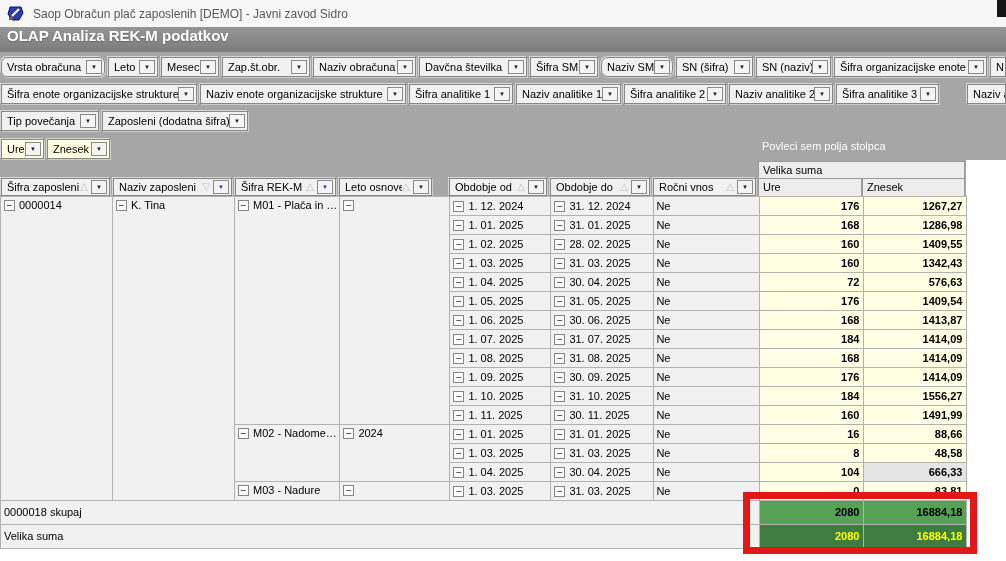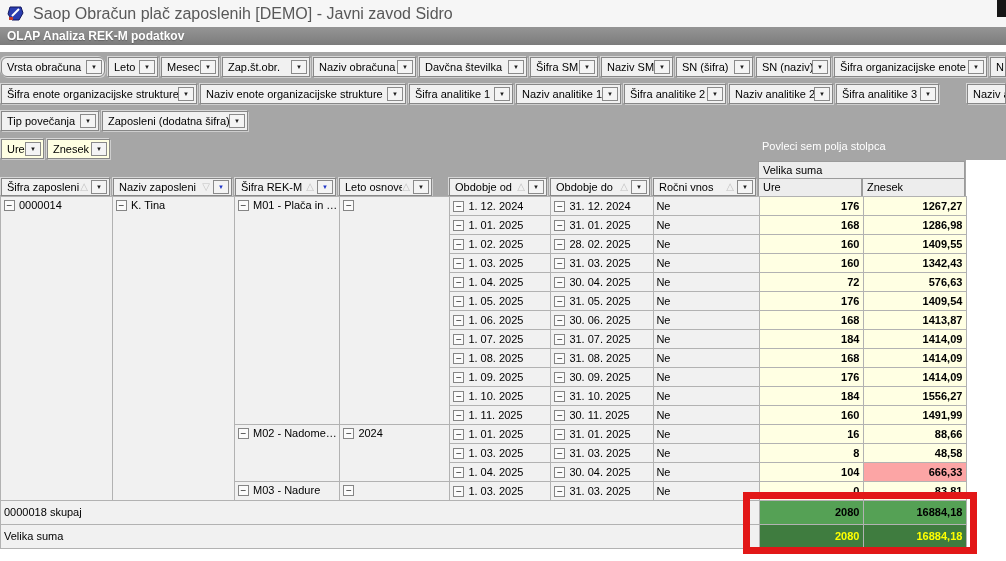--- a/index.html
+++ b/index.html
@@ -4,25 +4,25 @@
 <style>
   html,body{margin:0;padding:0}
   body{
     width:1006px;height:561px;position:relative;overflow:hidden;
     background:#ffffff;font-family:"Liberation Sans","DejaVu Sans",sans-serif;
     -webkit-font-smoothing:antialiased;
   }
   
   .titlebar{position:absolute;left:0;top:0;width:1006px;height:27px;background:#f6f6f6;
     display:flex;align-items:center;padding-left:7px;box-sizing:border-box}
-  .titlebar .wtitle{font-size:16px;color:#585858;margin-left:9px;white-space:nowrap}
+  .titlebar .wtitle{font-size:12px;color:#585858;margin-left:9px;white-space:nowrap}
   .corner-frag{position:absolute;right:0;top:0;width:9px;height:17px;background:#161616}
-  .olap-header{position:absolute;left:0;top:27px;width:1006px;height:18px;
-    background:linear-gradient(#959595,#7c7c7c);color:#ffffff;font-weight:bold;font-size:12px;
-    display:flex;align-items:center;padding-left:7px;box-sizing:border-box;
+  .olap-header{position:absolute;left:0;top:27px;width:1006px;height:25px;
+    background:linear-gradient(#959595,#7c7c7c);color:#ffffff;font-weight:bold;font-size:15px;
+    display:flex;align-items:flex-start;padding-left:7px;box-sizing:border-box;
     text-shadow:0 1px 1px rgba(0,0,0,.25)}
   .grayband{position:absolute;left:0;top:52px;width:1006px;height:108px;background:#a6a6a6}
   .grayband2{position:absolute;left:0;top:160px;width:966px;height:36px;background:#a6a6a6}
   
   .frow{position:absolute;left:0;width:1006px;height:20px}
   .fbtn{position:absolute;top:0;height:20px;background:#f1f1f1;border:1px solid #878787;
     box-shadow:-1px -1px 0 rgba(255,255,255,.55),1px 1px 0 rgba(255,255,255,.45);
     display:flex;align-items:center;box-sizing:border-box;overflow:hidden;cursor:default}
   .fbtn .fbtn-label{flex:1;font-size:11px;color:#000;padding:0 5px;white-space:nowrap;overflow:hidden}
   .fbtn.yellow{background:#ffffe2}
@@ -92,21 +92,21 @@
       <span class="dd">▼</span>
     </div>
     <div class="fbtn" style="left: 419px; width: 108px;">
       <span class="fbtn-label">Davčna številka</span>
       <span class="dd">▼</span>
     </div>
     <div class="fbtn" style="left: 530px; width: 68px;">
       <span class="fbtn-label">Šifra SM</span>
       <span class="dd">▼</span>
     </div>
-    <div class="fbtn" style="left: 601px; width: 72px;">
+    <div class="fbtn" style="left: 601px; width: 72px; border-radius: 7px;">
       <span class="fbtn-label">Naziv SM</span>
       <span class="dd">▼</span>
     </div>
     <div class="fbtn" style="left: 676px; width: 77px;">
       <span class="fbtn-label">SN (šifra)</span>
       <span class="dd">▼</span>
     </div>
     <div class="fbtn" style="left: 756px; width: 75px;">
       <span class="fbtn-label">SN (naziv)</span>
       <span class="dd">▼</span>
@@ -333,21 +333,21 @@
           <td class="mid"><span class="cbtn">−</span><span>31. 03. 2025</span></td>
           <td class="mid"><span>Ne</span></td>
           <td class="val" style="background: rgb(255, 255, 227);"><span>8</span></td>
           <td class="val" style="background: rgb(255, 255, 227);"><span>48,58</span></td>
         </tr>
         <tr>
           <td class="mid"><span class="cbtn">−</span><span>1. 04. 2025</span></td>
           <td class="mid"><span class="cbtn">−</span><span>30. 04. 2025</span></td>
           <td class="mid"><span>Ne</span></td>
           <td class="val" style="background: rgb(255, 255, 227);"><span>104</span></td>
-          <td class="val" style="background: #fca5a5;"><span>666,33</span></td>
+          <td class="val" style="background: #e5e5e5;"><span>666,33</span></td>
         </tr>
         <tr>
           <td rowspan="1"><span class="cbtn">−</span><span>M03 - Nadure</span></td>
           <td rowspan="1"><span class="cbtn">−</span><span></span></td>
           <td class="mid"><span class="cbtn">−</span><span>1. 03. 2025</span></td>
           <td class="mid"><span class="cbtn">−</span><span>31. 03. 2025</span></td>
           <td class="mid"><span>Ne</span></td>
           <td class="val" style="background: rgb(255, 255, 227);"><span>0</span></td>
           <td class="val" style="background: rgb(255, 255, 227);"><span>83,81</span></td>
         </tr>

